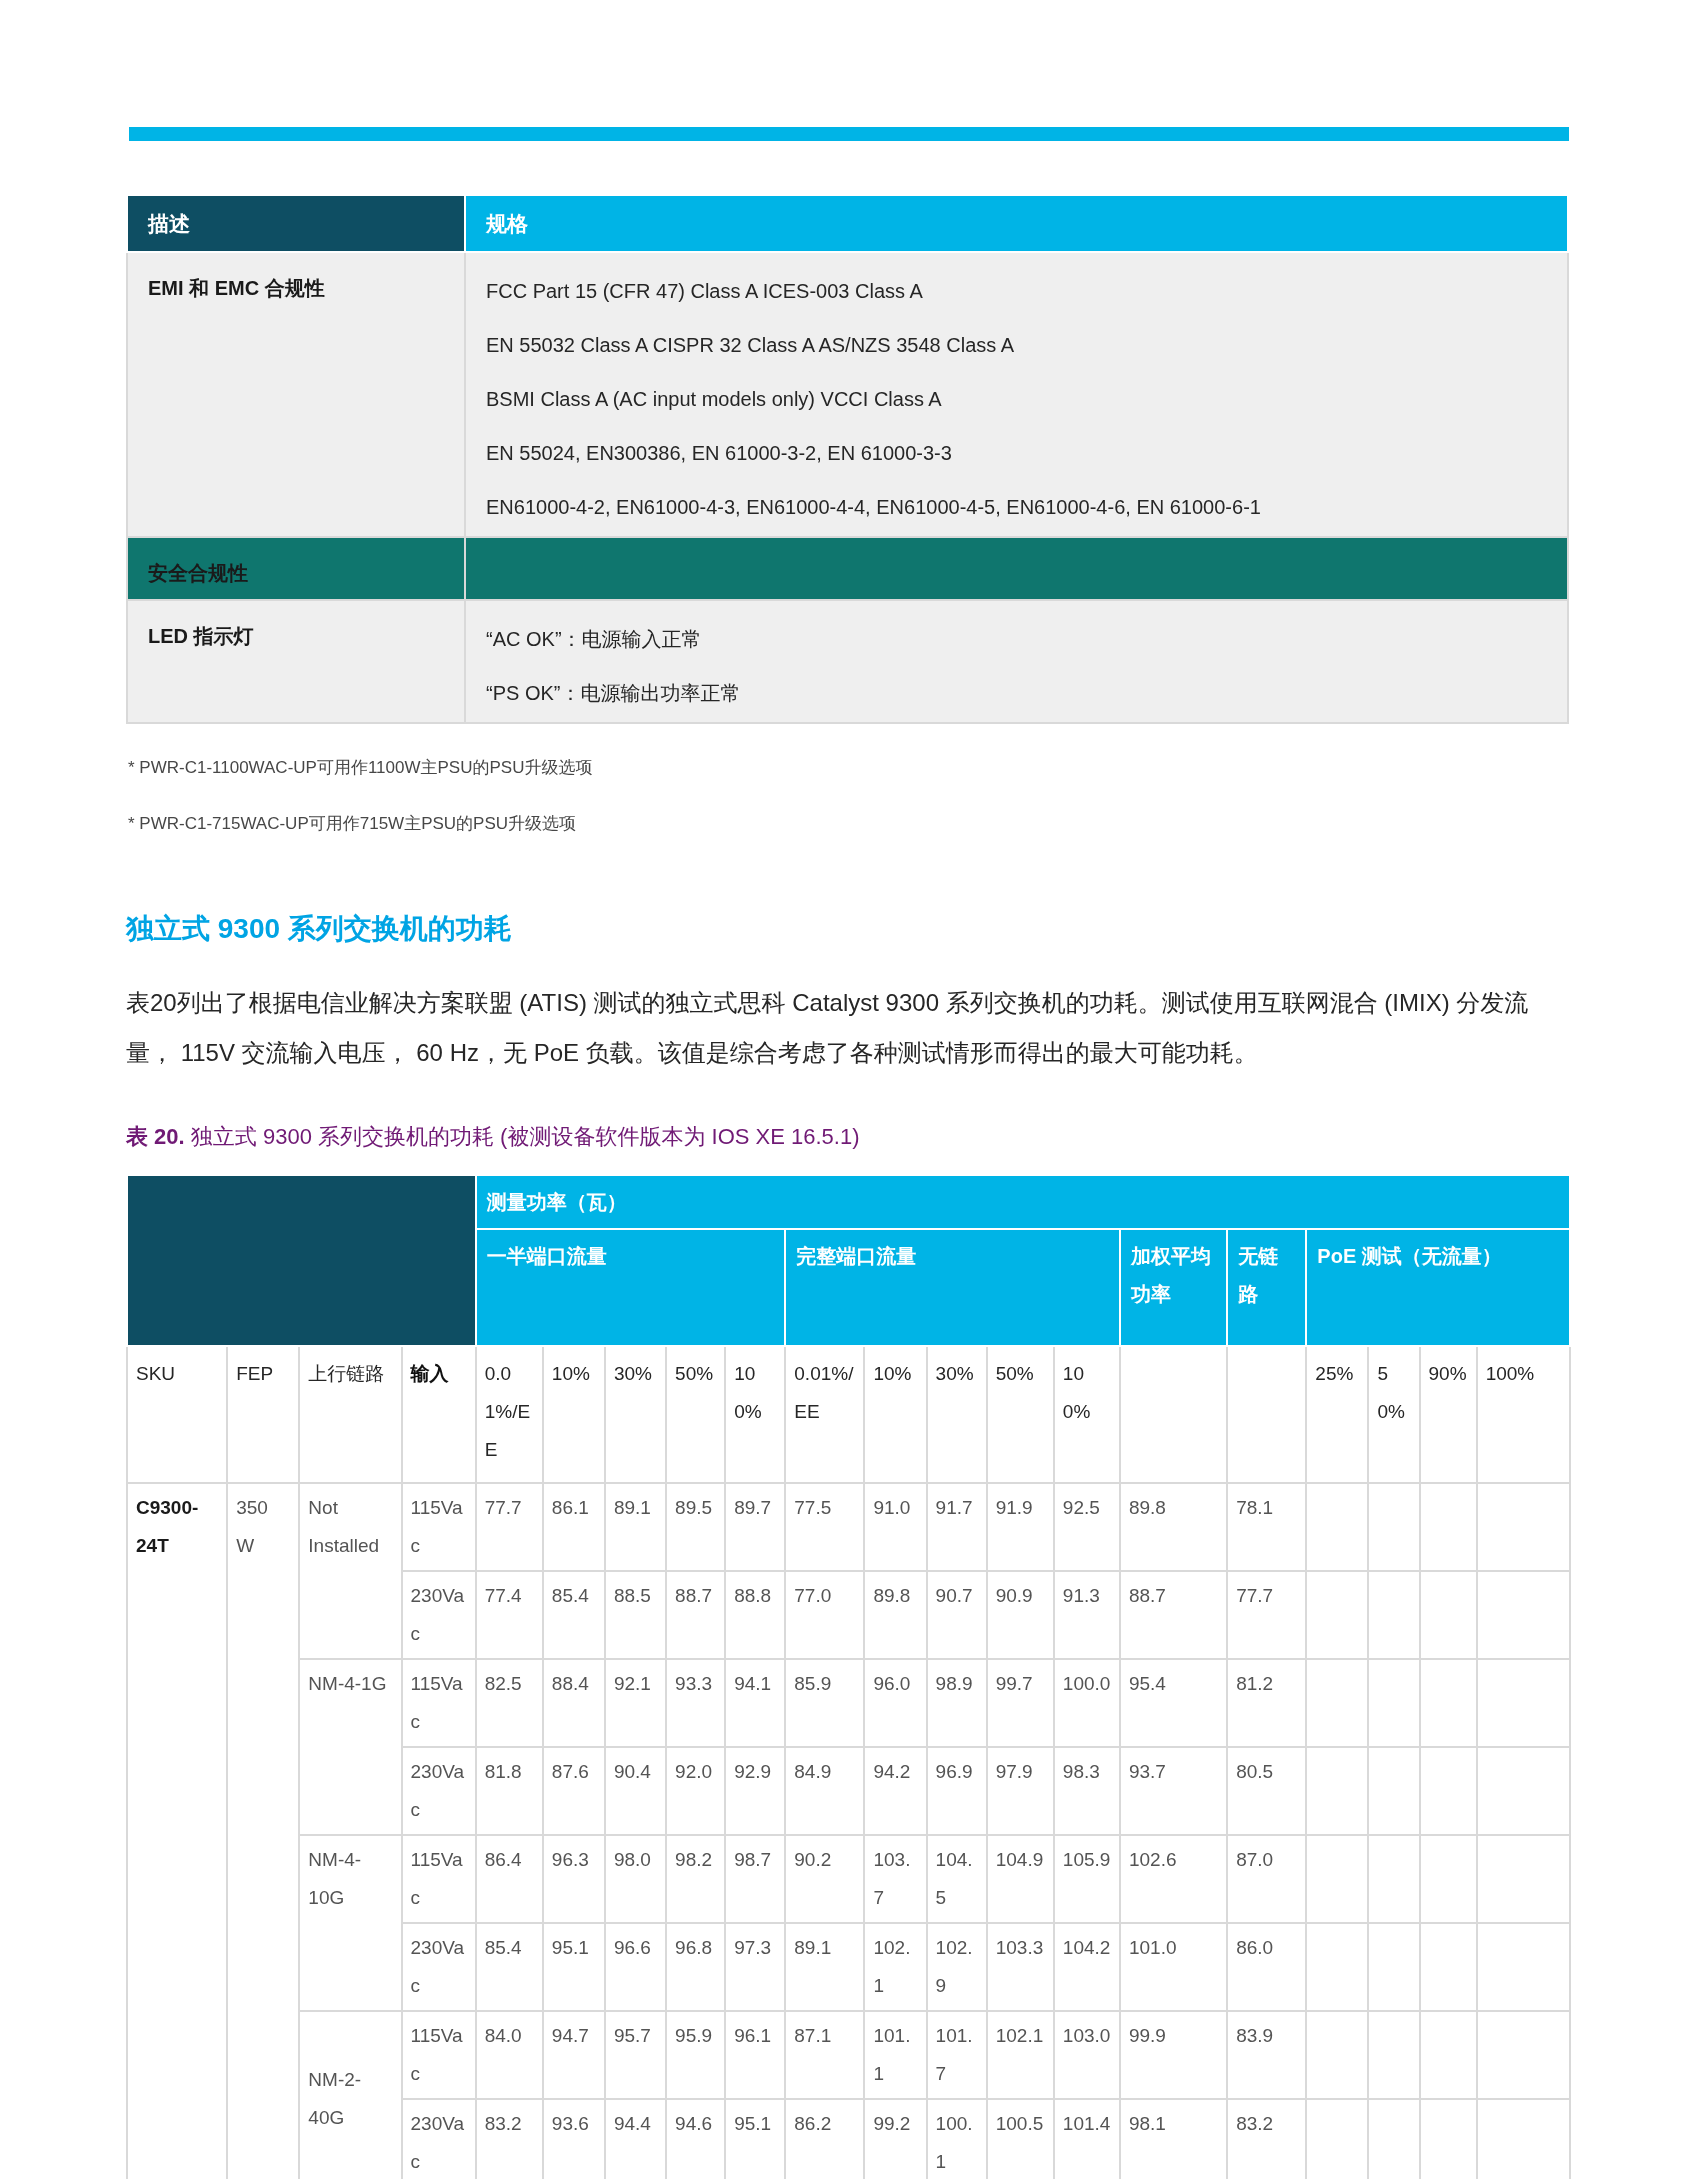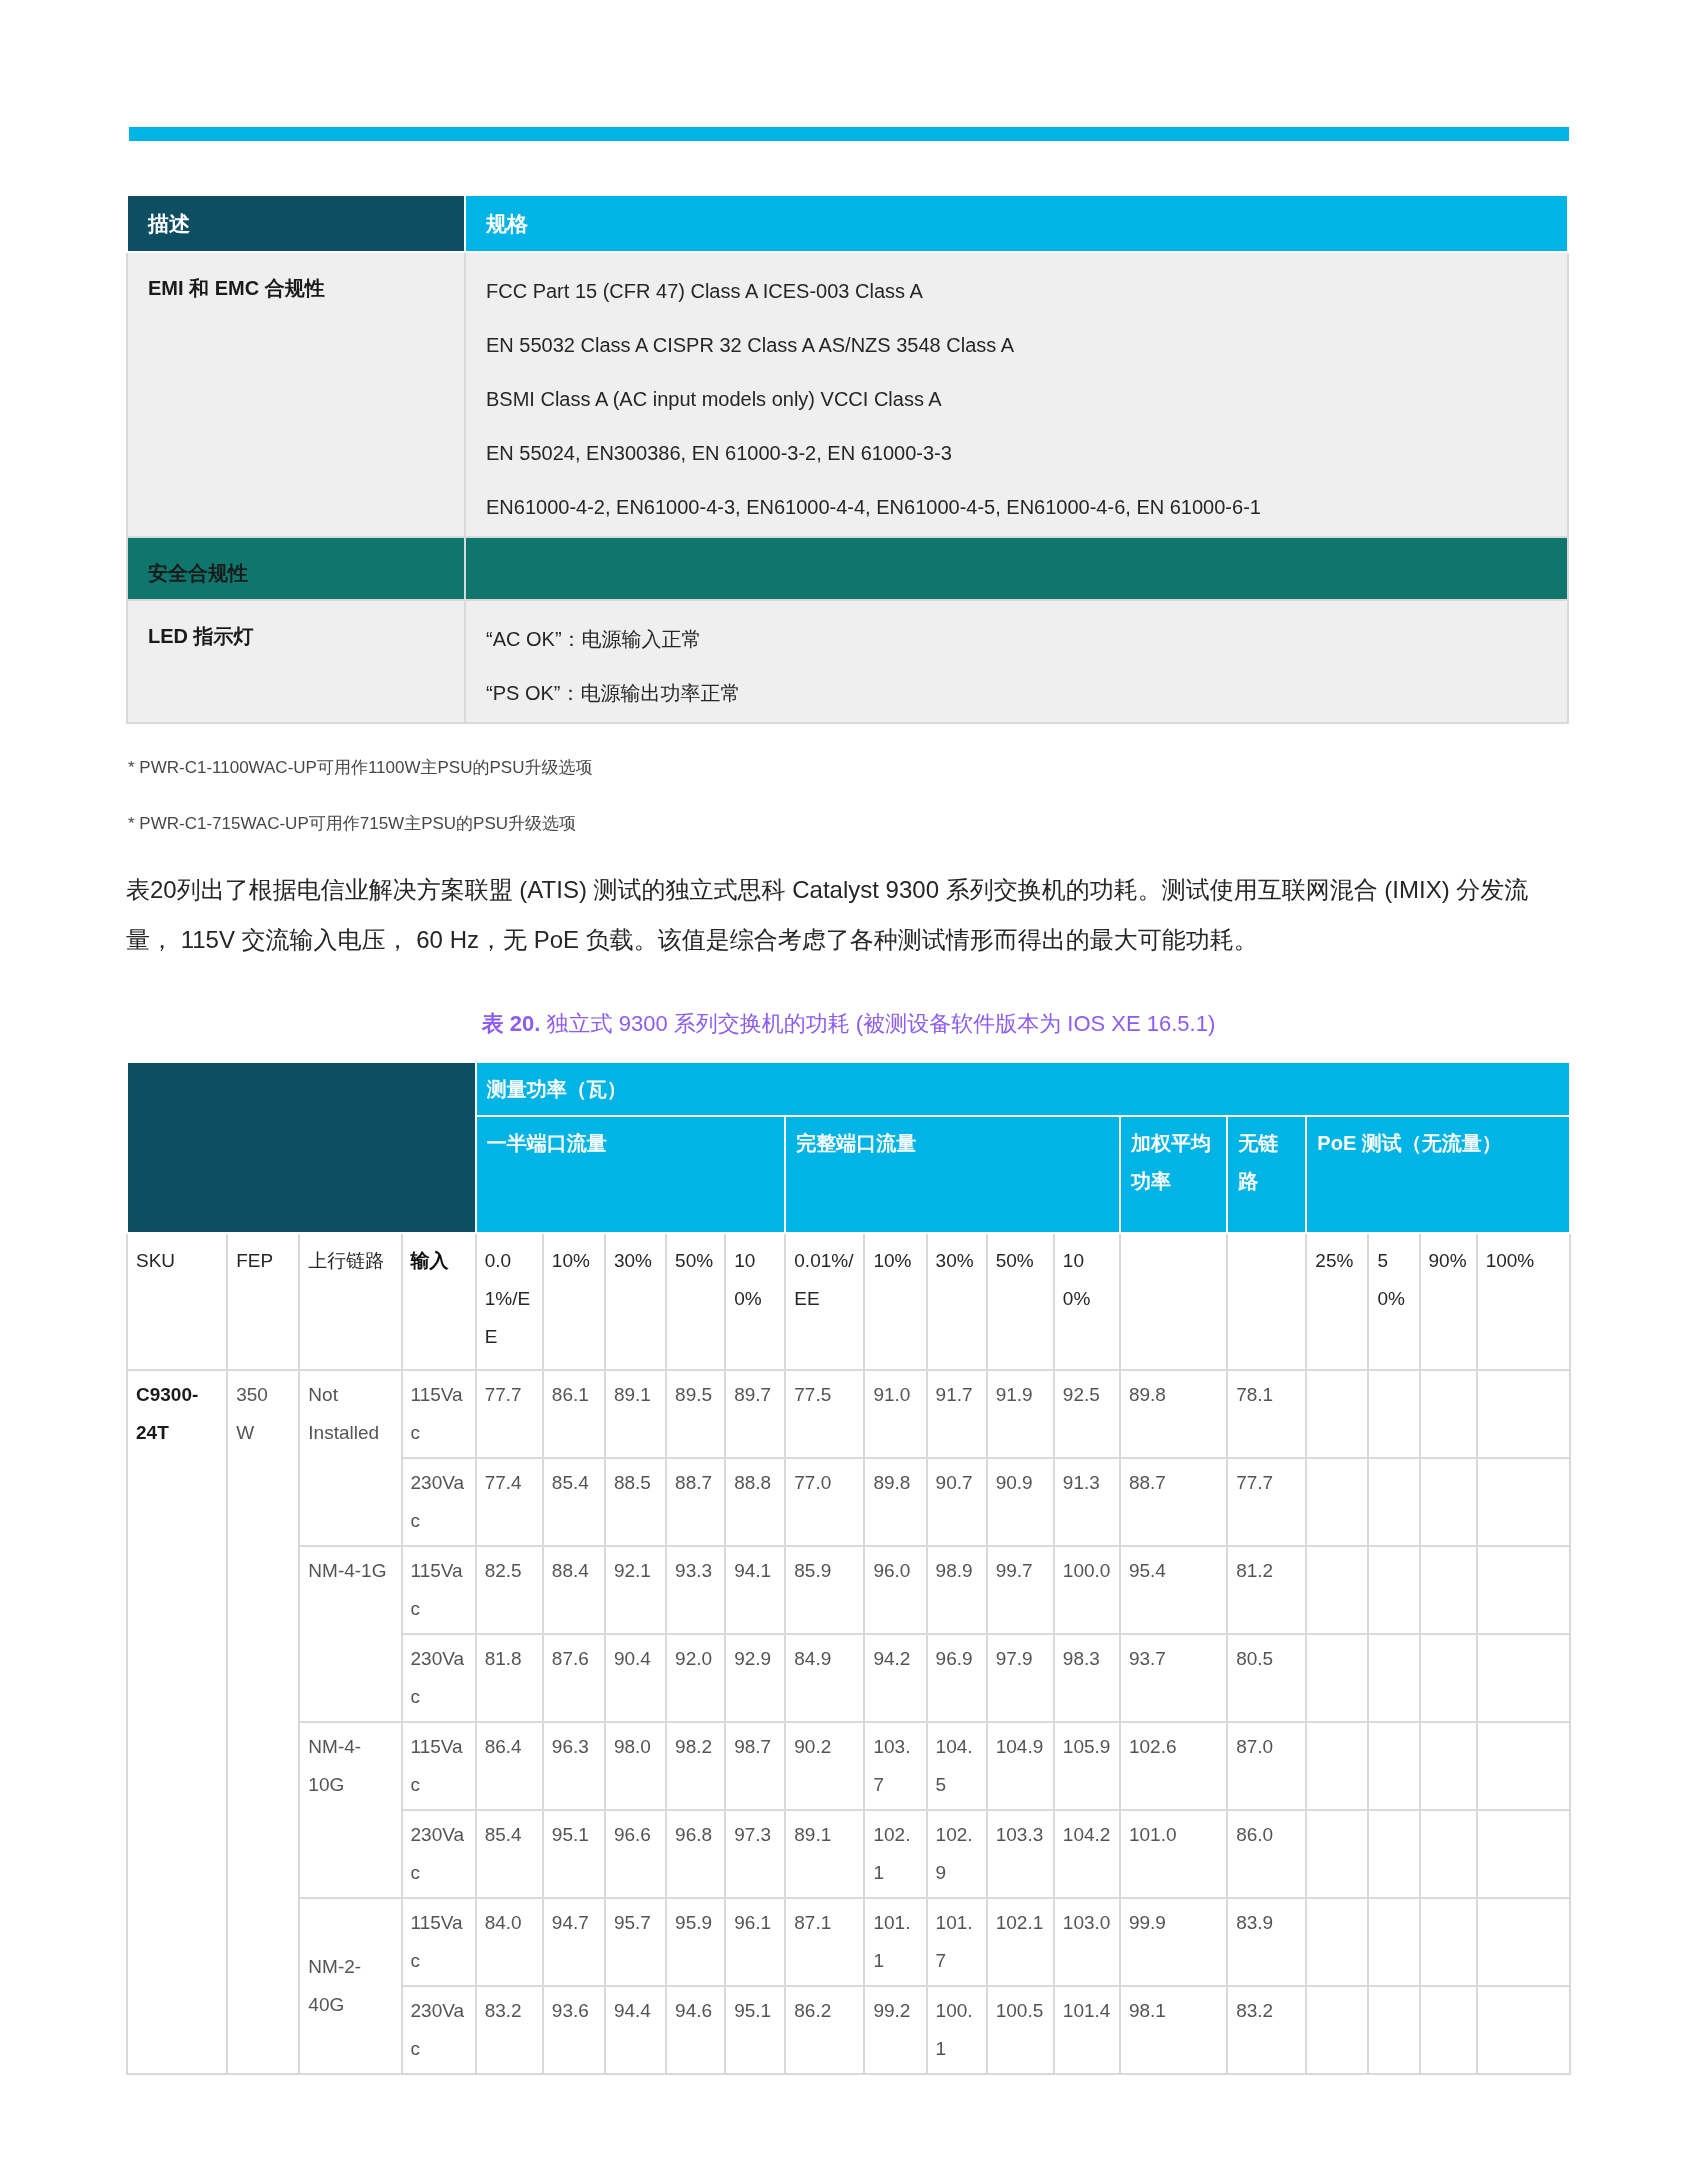--- a/index.html
+++ b/index.html
@@ -60,21 +60,21 @@
 
   
   .section-heading{
     margin:75px 0 0 0; font-size:28px; font-weight:bold; color:#00a4e4;
   }
   .body-text{
     margin:30px 0 0 0; width:1443px;
     font-size:24px; line-height:50px; color:#262626;
   }
   .table-caption{
-    margin:44px 0 0 0; font-size:22px; color:#8b5cf6;text-align:center;
+    margin:44px 0 0 0; font-size:22px; color:#701a75;
   }
   .table-caption .cap-prefix{ font-weight:bold; }
 
   
   .power-table{
     margin-top:22px;
     width:1445px; border-collapse:collapse; table-layout:fixed;
   }
   .power-table thead tr:nth-child(1){ height:44px; }
   .power-table thead tr:nth-child(2){ height:117px; }
@@ -157,20 +157,21 @@
             <p>“AC OK”：电源输入正常</p>
             <p>“PS OK”：电源输出功率正常</p>
           </td>
         </tr>
       </tbody>
   </table>
 
   <p class="footnote">* PWR-C1-1100WAC-UP可用作1100W主PSU的PSU升级选项</p>
   <p class="footnote">* PWR-C1-715WAC-UP可用作715W主PSU的PSU升级选项</p>
 
+  <h2 class="section-heading">独立式 9300 系列交换机的功耗</h2>
 
   <p class="body-text">表20列出了根据电信业解决方案联盟 (ATIS) 测试的独立式思科 Catalyst 9300 系列交换机的功耗。测试使用互联网混合 (IMIX) 分发流量， 115V 交流输入电压， 60 Hz，无 PoE 负载。该值是综合考虑了各种测试情形而得出的最大可能功耗。</p>
 
   <p class="table-caption"><span class="cap-prefix">表 20.</span><span> 独立式 9300 系列交换机的功耗 (被测设备软件版本为 IOS XE 16.5.1)</span></p>
 
   <table class="power-table">
     <colgroup id="power-cols">
         <col style="width: 100px;">
         <col style="width: 72px;">
         <col style="width: 102px;">

